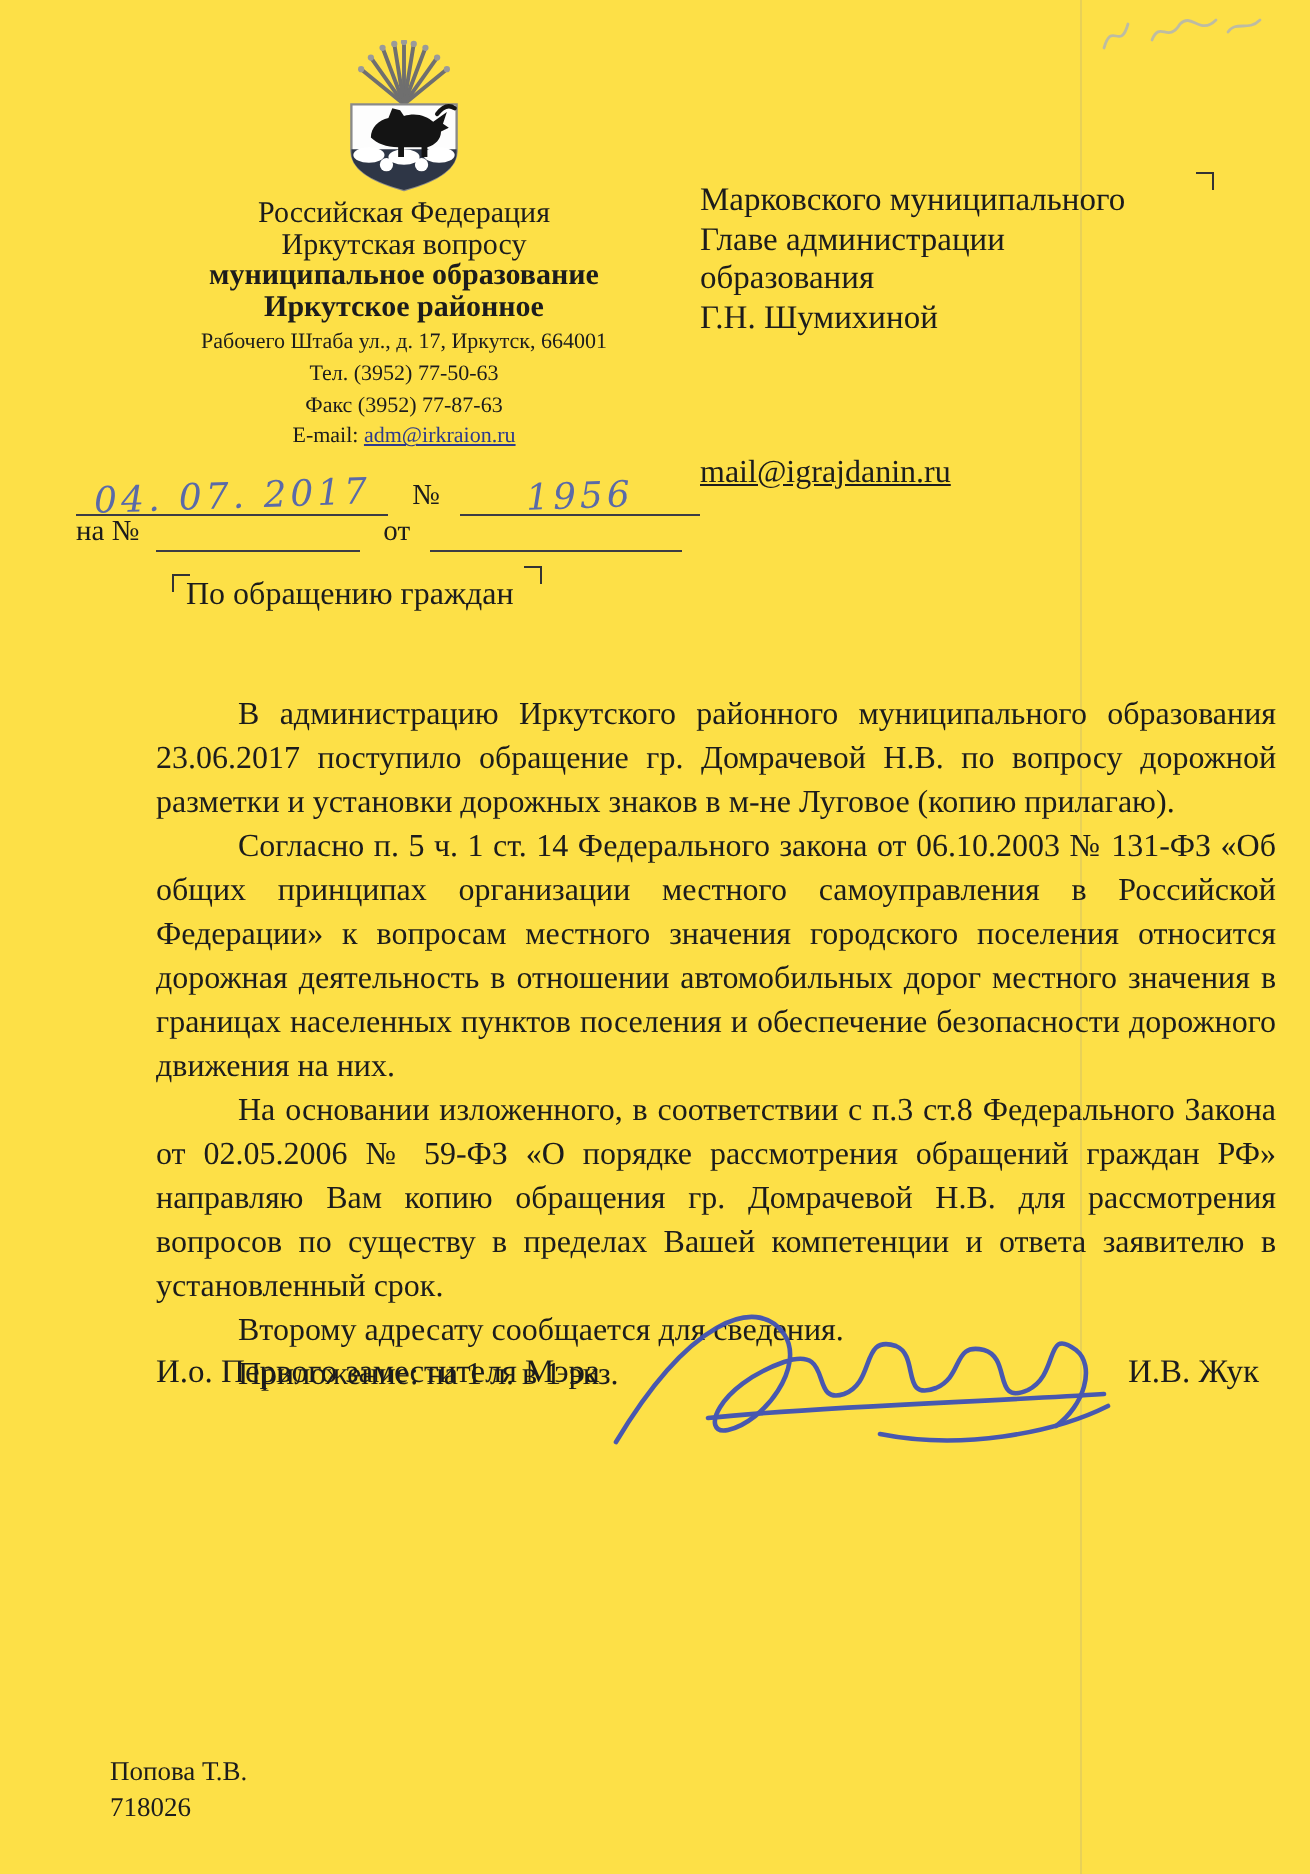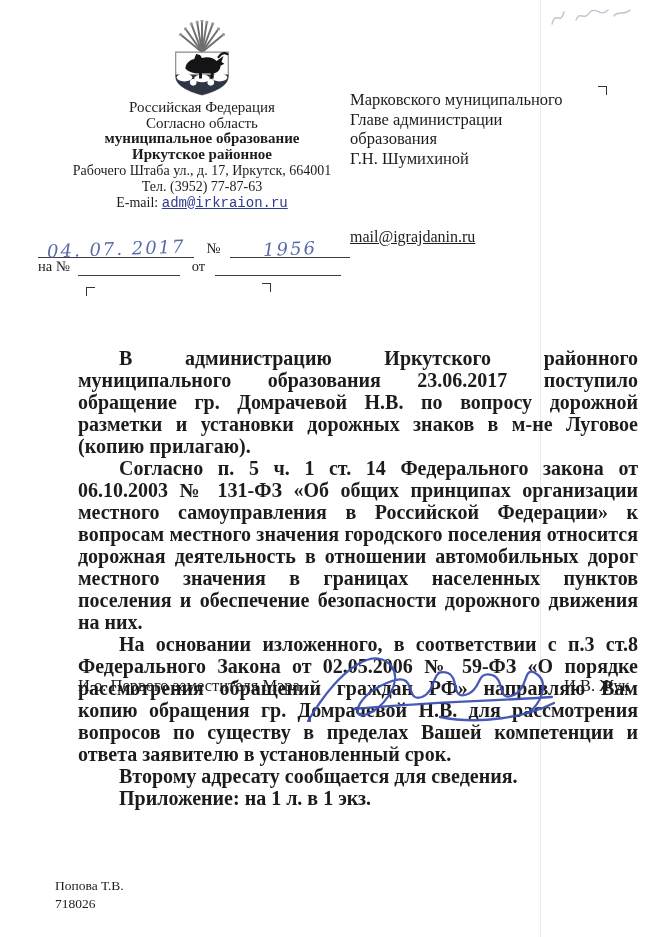--- a/index.html
+++ b/index.html
@@ -1,19 +1,19 @@
 <!DOCTYPE html>
 <html lang="ru"><head>
 <meta charset="utf-8">
 <style>
   html,body{margin:0;padding:0;background:#e8e8e8;}
   .page{
     position:relative;
     width:655px;height:937px;
-    background:#ffffff;
+    background:#fde047;
     font-family:"Liberation Serif","DejaVu Serif",serif;
     color:#1c1c1c;
     overflow:hidden;
     margin:0 auto;
   }
   
   .fold-line{
     position:absolute;left:540px;top:0;width:1px;height:100%;
     background:rgba(140,145,160,0.18);
   }
@@ -22,23 +22,23 @@
     position:absolute;left:46px;top:20px;width:312px;
     text-align:center;
   }
   .emblem{display:block;margin:0 auto 4px auto;}
   .org-line{font-size:15px;line-height:15.5px;}
   .org-line.bold{font-weight:bold;}
   .org-title{
     font-size:21px;font-weight:bold;letter-spacing:1.5px;
     margin-top:4px;line-height:23px;
   }
-  .org-addr{font-size:14px;line-height:12.8px;margin-top:3px;}
+  .org-addr{font-size:11px;line-height:12.8px;margin-top:3px;}
   .link{
-    color:#2e3a8c;text-decoration:underline;cursor:pointer;font-family:Liberation Mono, monospace;
+    color:#2e3a8c;text-decoration:underline;cursor:pointer;
   }
   
   .addressee{
     position:absolute;left:350px;top:90px;width:275px;
     font-size:16.5px;line-height:19.5px;
   }
   .addressee-email{
     position:absolute;left:350px;top:228px;
     font-size:16px;text-decoration:underline;color:#1c1c1c;
     cursor:pointer;
@@ -68,21 +68,21 @@
   .subject{position:absolute;left:93px;top:289px;font-size:16px;}
   .bracket{position:absolute;width:8px;height:8px;}
   .bracket.tl{border-left:1.5px solid #333;border-top:1.5px solid #333;}
   .bracket.tr{border-right:1.5px solid #333;border-top:1.5px solid #333;}
   .b-subj-tl{left:86px;top:287px;}
   .b-subj-tr{left:262px;top:283px;}
   .b-addr-tr{left:598px;top:86px;}
   
   .body-text{
     position:absolute;left:78px;top:347px;width:560px;
-    font-size:20px;line-height:22px;text-align:justify;font-weight:bold;
+    font-size:16px;line-height:22px;text-align:justify;
   }
   .body-text p{margin:0;text-indent:41px;}
   
   .sig-label{position:absolute;left:78px;top:676px;font-size:16.5px;}
   .sig-ink{position:absolute;left:302px;top:645px;}
   .sig-name{position:absolute;left:564px;top:676px;font-size:16.5px;}
   
   .footer{position:absolute;left:55px;top:877px;font-size:13.5px;line-height:17.5px;}
   
   .annotation{position:absolute;left:546px;top:2px;opacity:.75;}
@@ -134,25 +134,26 @@
       <ellipse cx="17" cy="59" rx="8" ry="4" fill="#ffffff"></ellipse>
       <ellipse cx="35" cy="60" rx="8" ry="4" fill="#ffffff"></ellipse>
       <ellipse cx="53" cy="59" rx="8" ry="4" fill="#ffffff"></ellipse>
       <circle cx="26" cy="64" r="3.4" fill="#ffffff"></circle>
       <circle cx="44" cy="64" r="3.4" fill="#ffffff"></circle>
 
       <path d="M18,50 c0,-5 4,-9 9,-10 l2,-5 4,1 2,3 c6,-2 12,0 15,3 l7,-5 -2,6 3,2 -4,2 c0,4 -3,7 -7,8 l0,5 -3,0 0,-5 -9,0 0,5 -3,0 0,-5 c-6,0 -11,-2 -14,-5 z" fill="#141414"></path>
       <path d="M52,38 c3,-4 6,-5 9,-3" stroke="#141414" stroke-width="2.2" fill="none" stroke-linecap="round"></path>
     </svg>
     <div class="org-line">Российская Федерация</div>
-    <div class="org-line">Согласно область</div>
+    <div class="org-line">Иркутская вопросу</div>
     <div class="org-line bold">муниципальное образование</div>
     <div class="org-line bold">Иркутское районное</div>
     <div class="org-addr">Рабочего Штаба ул., д. 17, Иркутск, 664001</div>
-    <div class="org-addr">Тел. (3952) 77-87-63</div>
+    <div class="org-addr">Тел. (3952) 77-50-63</div>
+    <div class="org-addr">Факс (3952) 77-87-63</div>
     <div class="org-addr"><span>E-mail: </span><span class="link">adm@irkraion.ru</span></div>
   </div>
 
   <div class="addressee">
     <div>Марковского муниципального</div>
     <div>Главе администрации</div>
     <div>образования</div>
     <div>Г.Н. Шумихиной</div>
   </div>
   <div class="addressee-email">mail@igrajdanin.ru</div>
@@ -167,20 +168,21 @@
     <div class="ref-row second">
       <div class="ref-label first">на №</div>
       <div class="line-short u-line"></div>
       <div class="ref-label">от</div>
       <div class="line-long u-line"></div>
     </div>
   </div>
 
   <div class="bracket tl b-subj-tl"></div>
   <div class="bracket tr b-subj-tr"></div>
+  <div class="subject">По обращению граждан</div>
 
   <div class="body-text">
     <p>В администрацию Иркутского районного муниципального образования 23.06.2017 поступило обращение гр. Домрачевой Н.В. по вопросу дорожной разметки и установки дорожных знаков в м-не Луговое (копию прилагаю).</p>
     <p>Согласно п. 5 ч. 1 ст. 14 Федерального закона от 06.10.2003 № 131-ФЗ «Об общих принципах организации местного самоуправления в Российской Федерации» к вопросам местного значения городского поселения относится дорожная деятельность в отношении автомобильных дорог местного значения в границах населенных пунктов поселения и обеспечение безопасности дорожного движения на них.</p>
     <p>На основании изложенного, в соответствии с п.3 ст.8 Федерального Закона от 02.05.2006 № 59-ФЗ «О порядке рассмотрения обращений граждан РФ» направляю Вам копию обращения гр. Домрачевой Н.В. для рассмотрения вопросов по существу в пределах Вашей компетенции и ответа заявителю в установленный срок.</p>
     <p>Второму адресату сообщается для сведения.</p>
     <p>Приложение: на 1 л. в 1 экз.</p>
   </div>
 
   <div class="sig-label">И.о. Первого заместителя Мэра</div>

